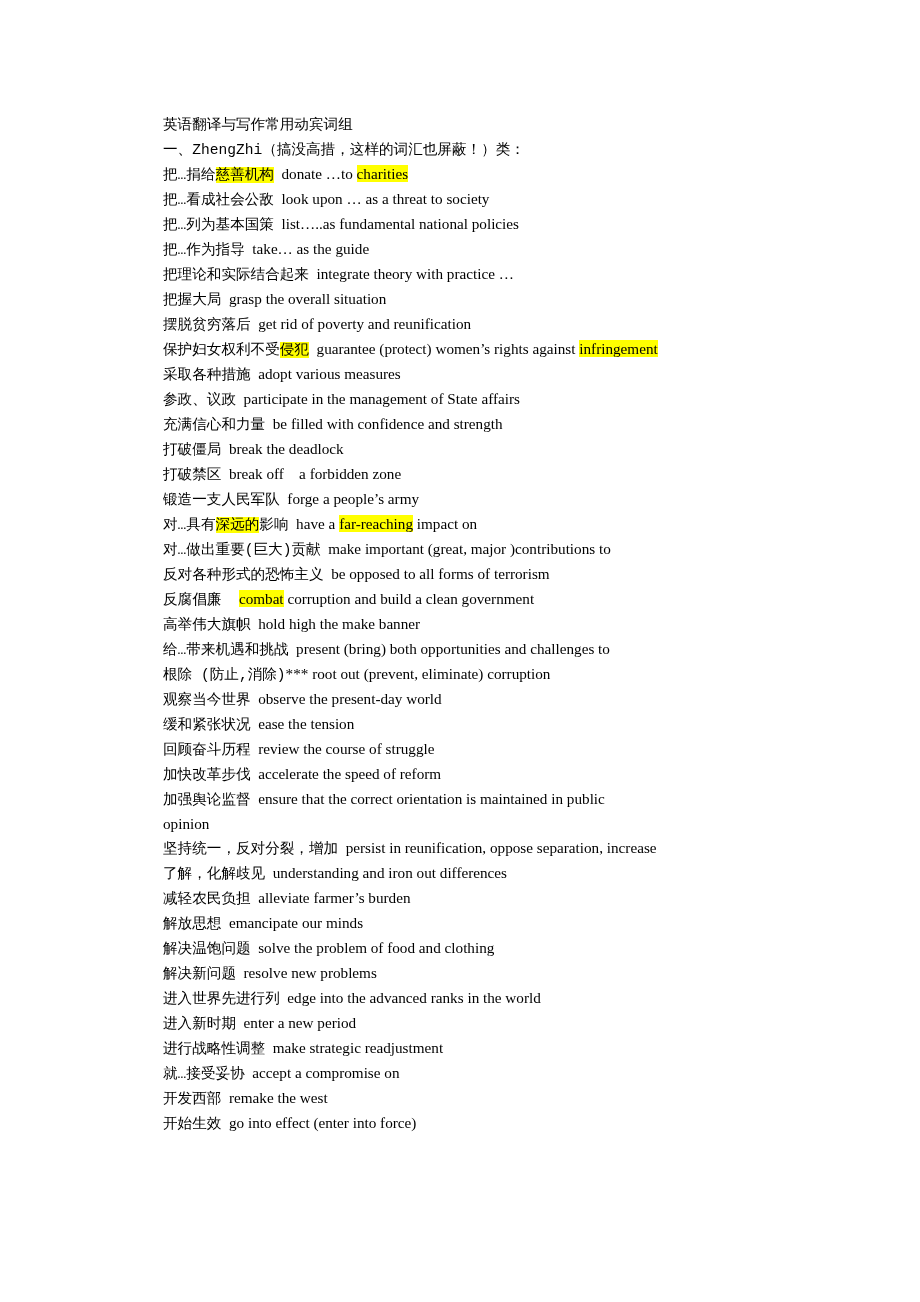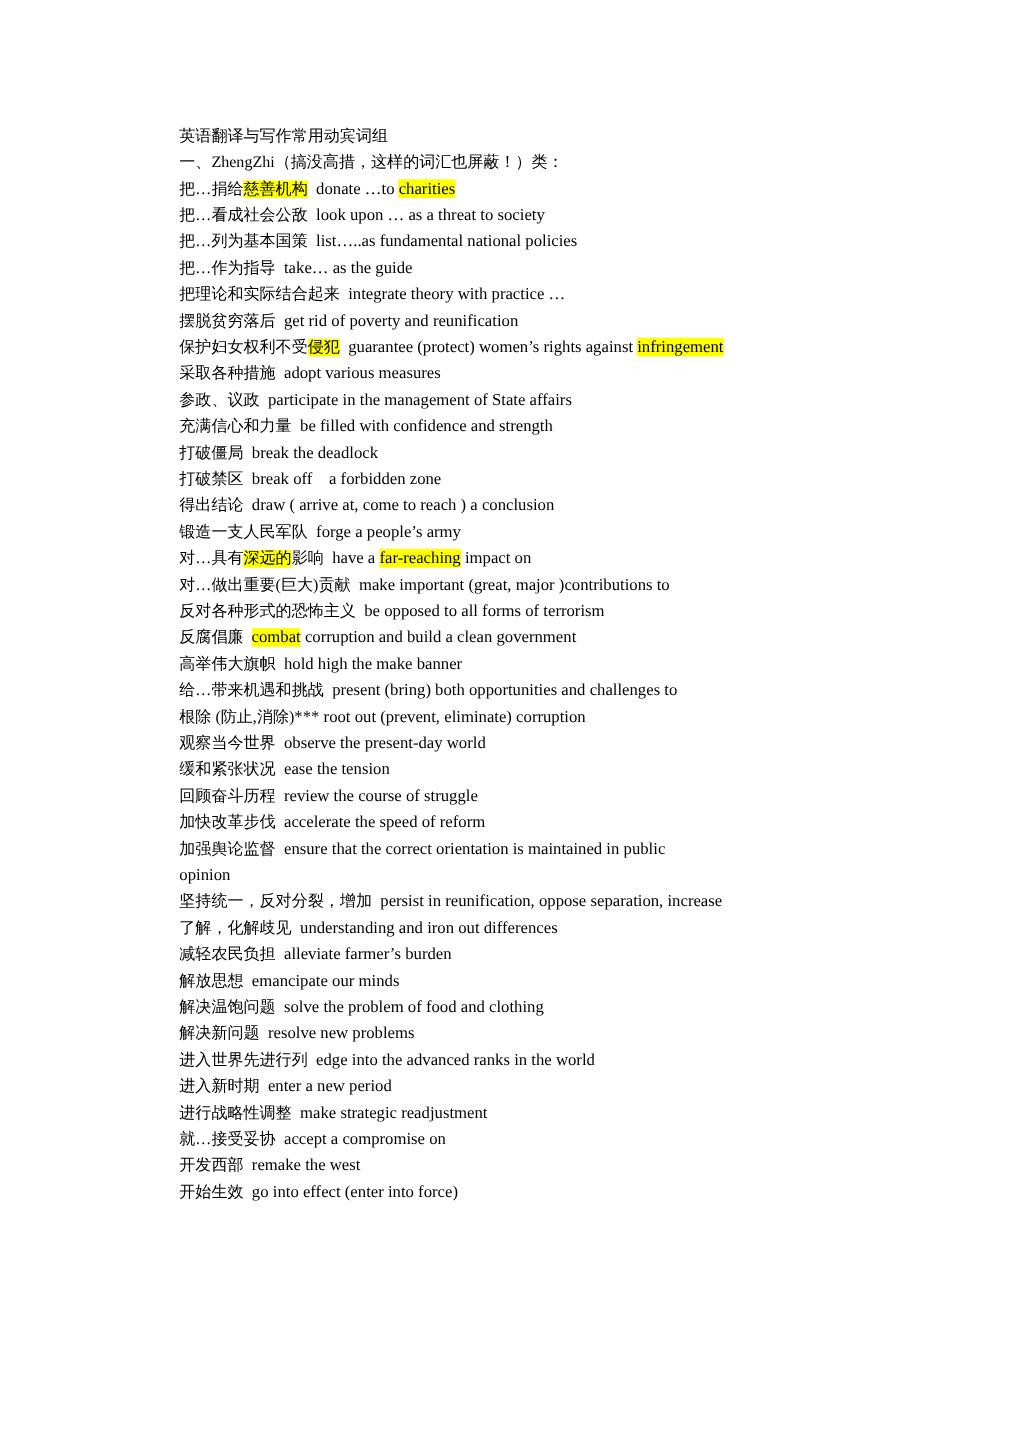--- a/index.html
+++ b/index.html
@@ -31,46 +31,46 @@
     font-size: 15.2px;
     line-height: 24px;
     white-space: pre-wrap;
     letter-spacing: 0;
     color: #000000;
   }
   .line .hl {
     background: #ffff00;
   }
   .cjk {
-    font-family: Liberation Serif, serif;
+    font-family: Liberation Mono, monospace;
     font-size: 14.6px;
   }
   
   .frag { display: inline; }
 </style>
 </head>
 <body>
 
 <div class="page">
   <div class="doc-body" id="doc-body">
       <div class="line"><span class="frag cjk">英语翻译与写作常用动宾词组</span></div>
       <div class="line"><span class="frag cjk">一、ZhengZhi（搞没高措，这样的词汇也屏蔽！）类：</span></div>
       <div class="line"><span class="frag cjk">把…捐给</span><span class="frag hl cjk">慈善机构</span><span class="frag">  donate …to </span><span class="frag hl">charities</span></div>
       <div class="line"><span class="frag cjk">把…看成社会公敌</span><span class="frag">  look upon … as a threat to society</span></div>
       <div class="line"><span class="frag cjk">把…列为基本国策</span><span class="frag">  list…..as fundamental national policies</span></div>
       <div class="line"><span class="frag cjk">把…作为指导</span><span class="frag">  take… as the guide</span></div>
       <div class="line"><span class="frag cjk">把理论和实际结合起来</span><span class="frag">  integrate theory with practice …</span></div>
+      <div class="line"><span class="frag cjk">把握大局</span><span class="frag">  grasp the overall situation</span></div>
       <div class="line"><span class="frag cjk">摆脱贫穷落后</span><span class="frag">  get rid of poverty and reunification</span></div>
       <div class="line"><span class="frag cjk">保护妇女权利不受</span><span class="frag hl cjk">侵犯</span><span class="frag">  guarantee (protect) women’s rights against </span><span class="frag hl">infringement</span></div>
       <div class="line"><span class="frag cjk">采取各种措施</span><span class="frag">  adopt various measures</span></div>
       <div class="line"><span class="frag cjk">参政、议政</span><span class="frag">  participate in the management of State affairs</span></div>
       <div class="line"><span class="frag cjk">充满信心和力量</span><span class="frag">  be filled with confidence and strength</span></div>
       <div class="line"><span class="frag cjk">打破僵局</span><span class="frag">  break the deadlock</span></div>
       <div class="line"><span class="frag cjk">打破禁区</span><span class="frag">  break off    a forbidden zone</span></div>
-      <div class="line"><span class="frag cjk">得出结论</span><span class="frag">  draw ( arrive at, come to reach ) a conclusion</span></div>
       <div class="line"><span class="frag cjk">锻造一支人民军队</span><span class="frag">  forge a people’s army</span></div>
       <div class="line"><span class="frag cjk">对…具有</span><span class="frag hl cjk">深远的</span><span class="frag cjk">影响</span><span class="frag">  have a </span><span class="frag hl">far-reaching</span><span class="frag"> impact on</span></div>
       <div class="line"><span class="frag cjk">对…做出重要(巨大)贡献</span><span class="frag">  make important (great, major )contributions to</span></div>
       <div class="line"><span class="frag cjk">反对各种形式的恐怖主义</span><span class="frag">  be opposed to all forms of terrorism</span></div>
       <div class="line"><span class="frag cjk">反腐倡廉  </span><span class="frag hl">combat</span><span class="frag"> corruption and build a clean government</span></div>
       <div class="line"><span class="frag cjk">高举伟大旗帜</span><span class="frag">  hold high the make banner</span></div>
       <div class="line"><span class="frag cjk">给…带来机遇和挑战</span><span class="frag">  present (bring) both opportunities and challenges to</span></div>
       <div class="line"><span class="frag cjk">根除 (防止,消除)</span><span class="frag">*** root out (prevent, eliminate) corruption</span></div>
       <div class="line"><span class="frag cjk">观察当今世界</span><span class="frag">  observe the present-day world</span></div>
       <div class="line"><span class="frag cjk">缓和紧张状况</span><span class="frag">  ease the tension</span></div>

